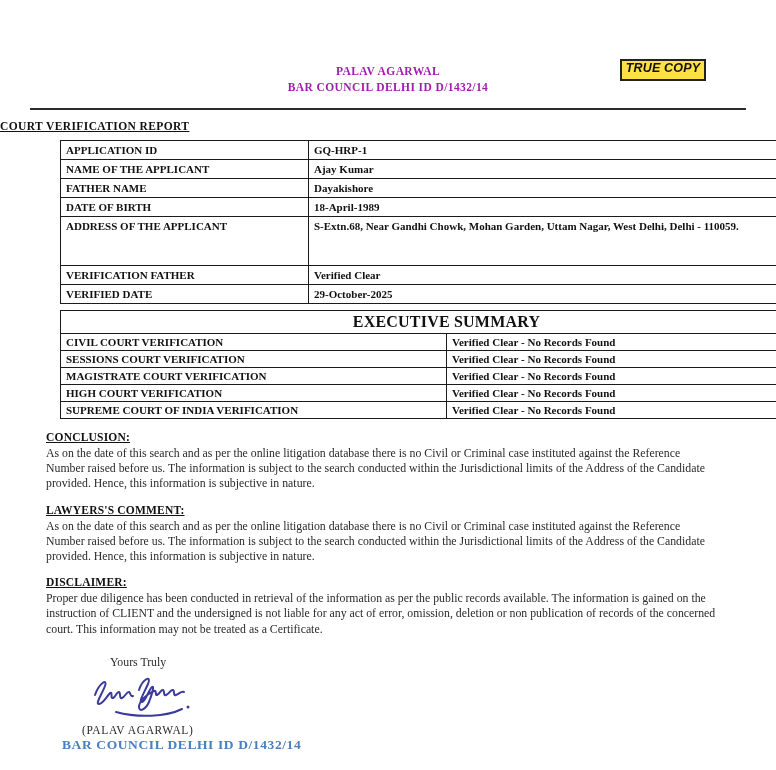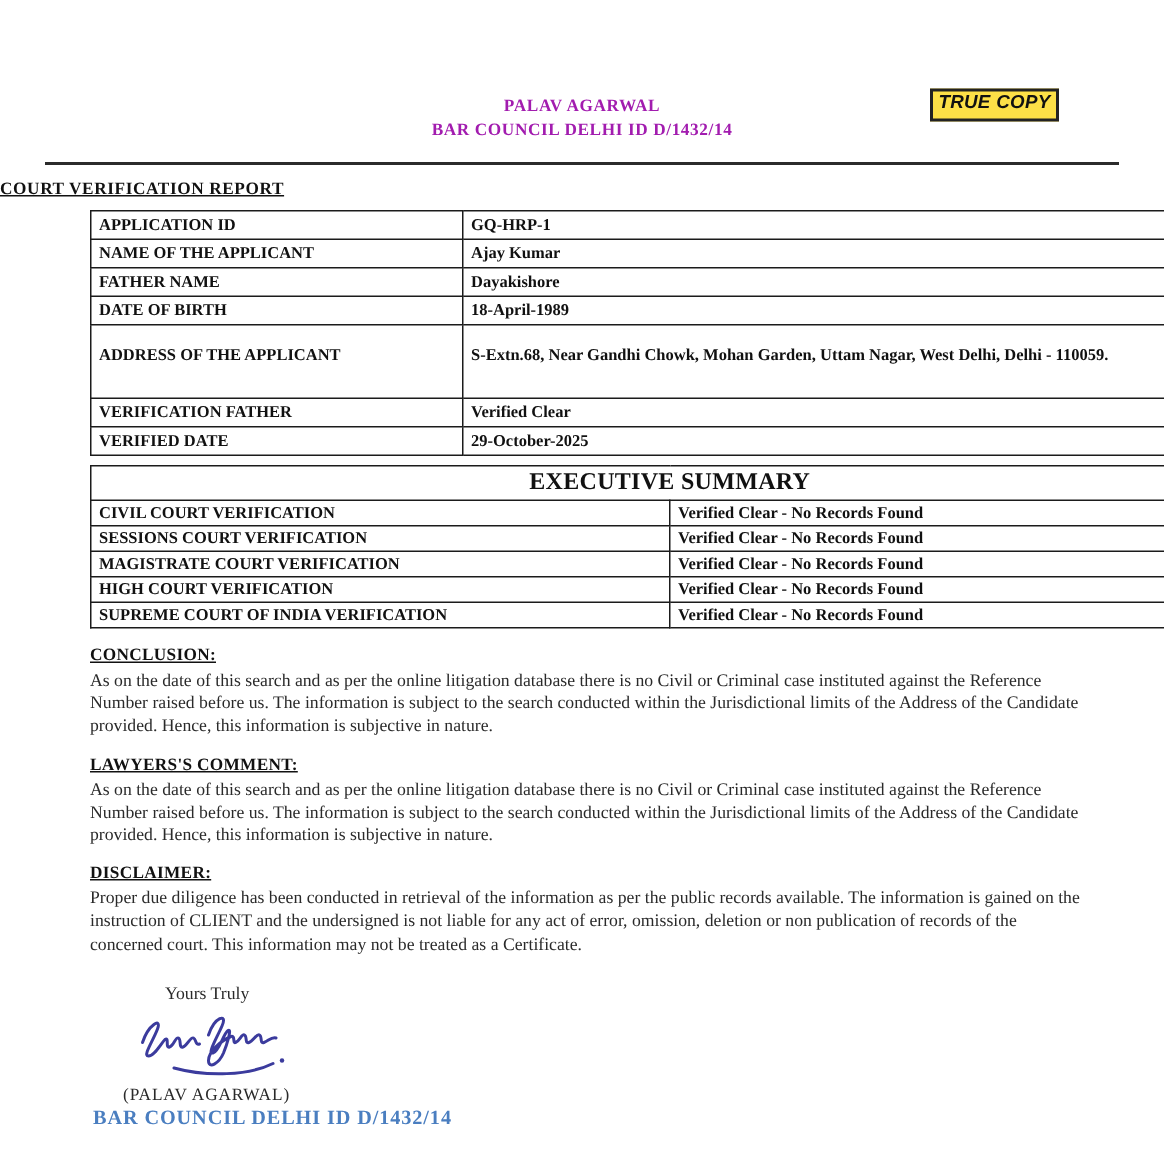--- a/index.html
+++ b/index.html
@@ -21,25 +21,25 @@
     text-align:left; margin-top:10px; font-weight:bold; font-size:11.5px;
     text-decoration:underline; letter-spacing:0.4px; color:#111;
   }
   table { border-collapse:collapse; margin-left:60px; width:773px; table-layout:fixed; }
   .tbl-applicant { margin-top:8px; }
   .tbl-summary { margin-top:6px; }
   td, th { border:1.6px solid #1b1b1b; font-size:11px; font-weight:bold; color:#111;
            padding:2px 5px; vertical-align:middle; overflow:hidden; }
   .col-label { width:248px; }
   .row-std td { height:19px; }
-  .row-address td { height:49px; vertical-align:top; padding-top:14px; }
+  .row-address td { height:49px; vertical-align:top; padding-top:3px; }
   .summary-head th { text-align:center; height:16px; font-size:16px; letter-spacing:0.2px; }
   .tbl-summary td { height:17px; }
   .val-center { text-align:left; }
-  .section { margin:12px 56px 0 60px; }
+  .section { margin:12px 56px 0 46px; }
   .section-heading { font-weight:bold; font-size:11.5px; text-decoration:underline; color:#111; letter-spacing:0.2px; }
   .section-body { margin-top:3px; font-size:11.8px; line-height:15.2px; color:#2a2a2a; }
   .yours-truly { margin:18px 0 0 110px; font-size:11.8px; color:#2a2a2a; }
   .signature { margin:4px 0 0 86px; display:block; }
   .signatory-name { margin:4px 0 0 82px; font-size:11.5px; letter-spacing:0.6px; color:#2a2a2a; }
   .signatory-id { margin:1px 0 0 62px; font-weight:bold; font-size:13.5px; letter-spacing:0.6px; }
 </style>
 </head>
 <body>
 

